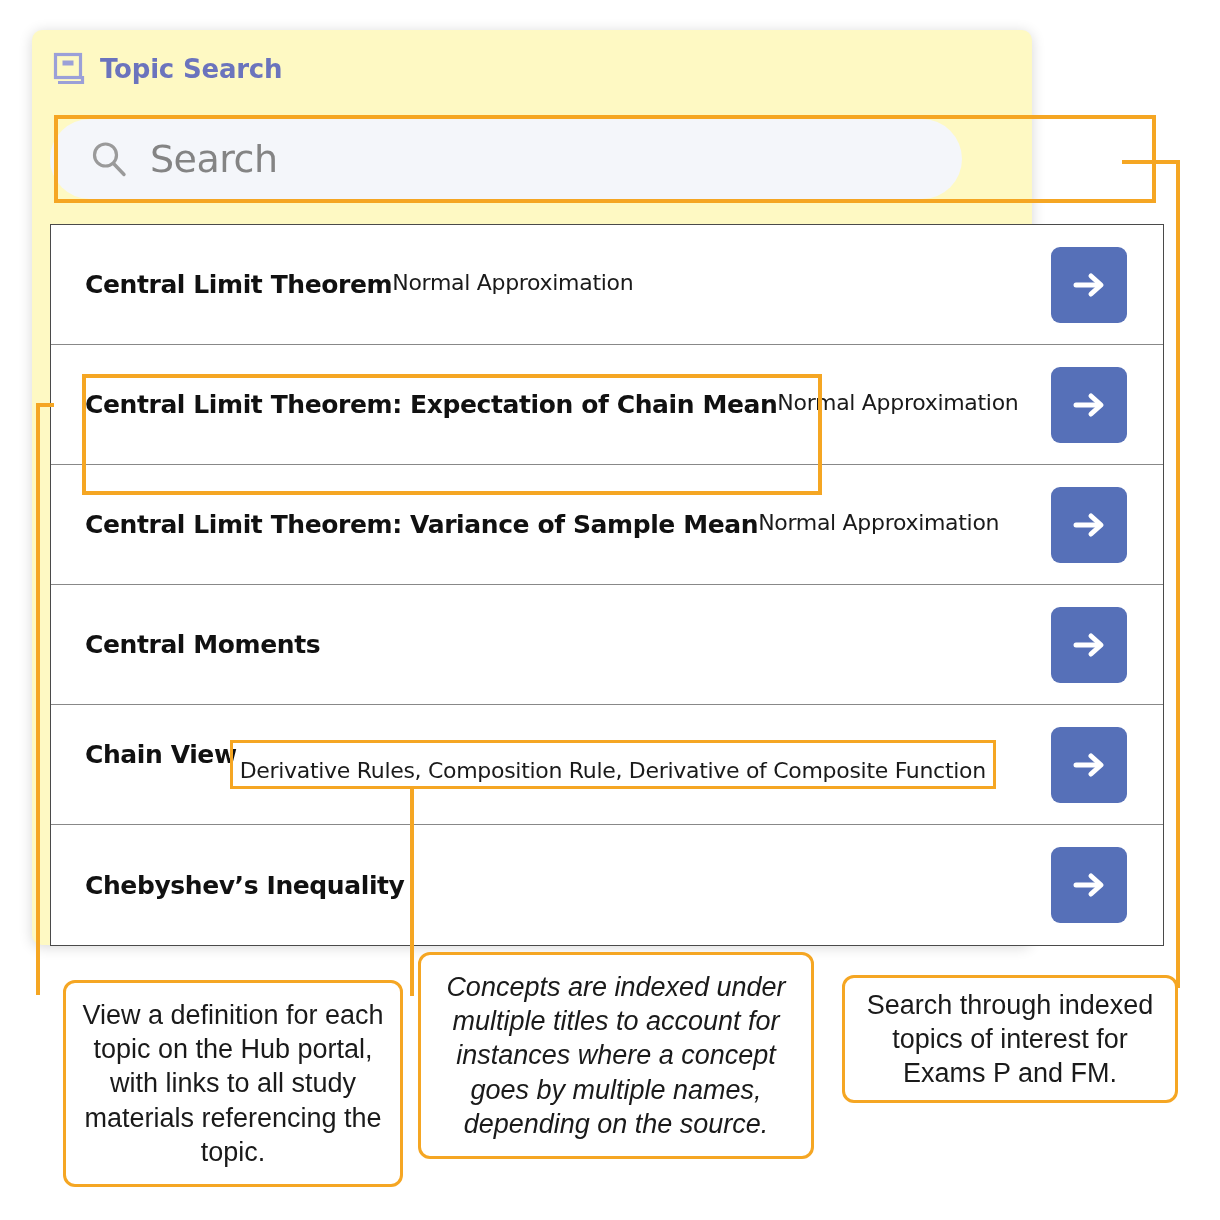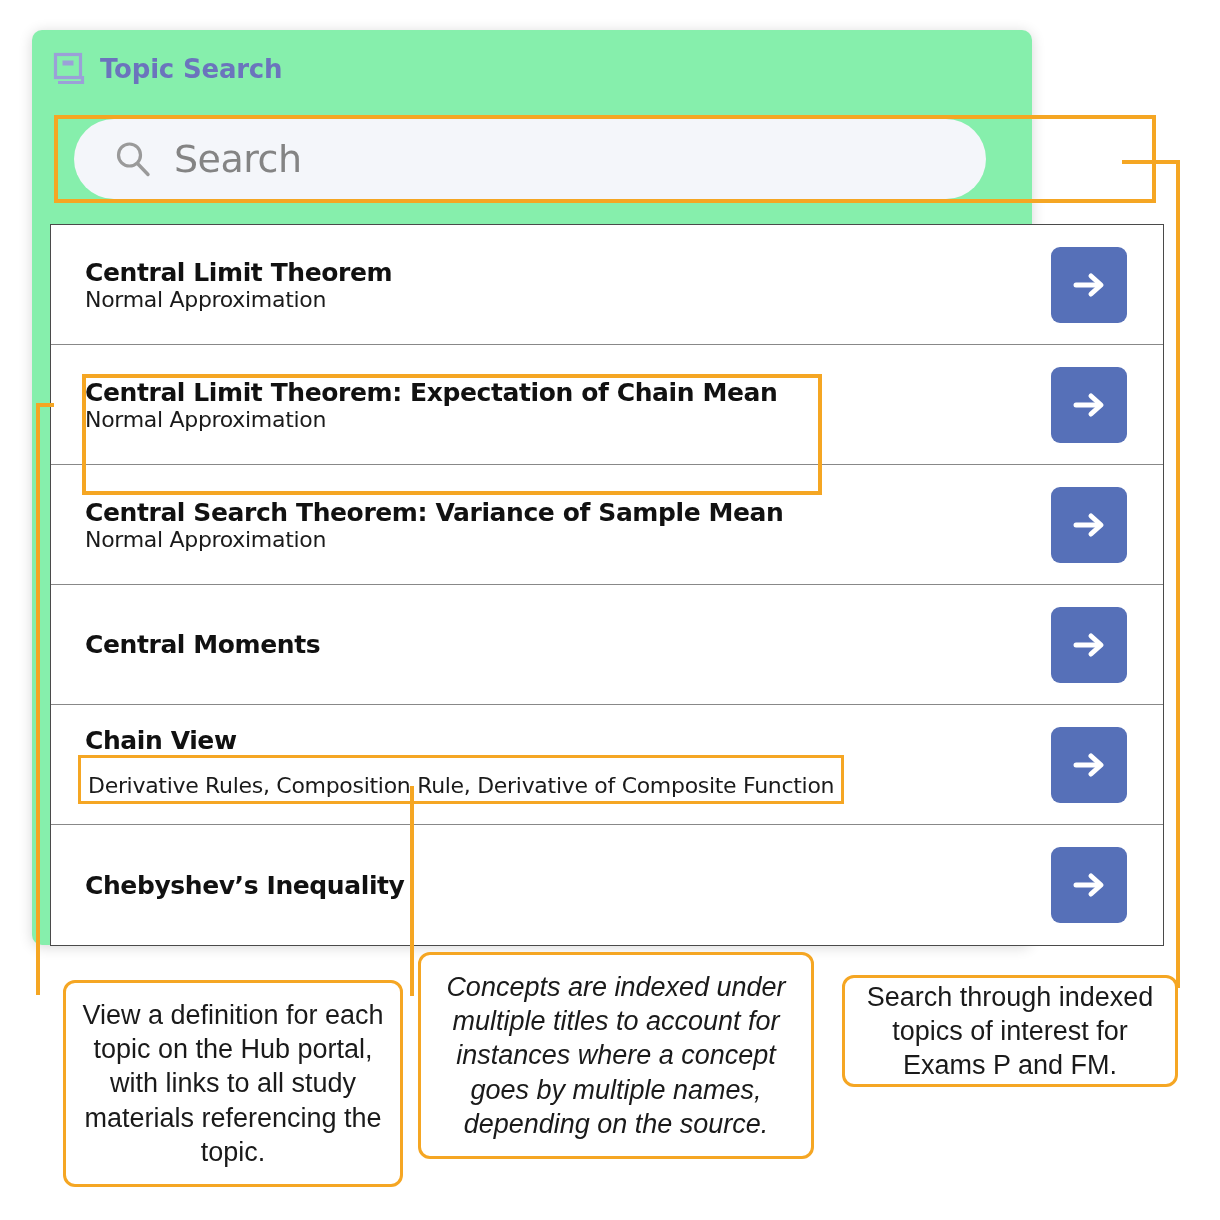--- a/index.html
+++ b/index.html
@@ -15,21 +15,21 @@
     overflow: hidden;
   }
 
   
   #app-card {
     position: absolute;
     left: 32px;
     top: 30px;
     width: 1000px;
     height: 915px;
-    background: #86efac;
+    background: #fef9c3;
     border-radius: 10px;
     box-shadow: 0 2px 14px rgba(0,0,0,0.16);
     box-sizing: border-box;
   }
 
   
   #panel-header {
     position: absolute;
     left: 20px;
     top: 22px;
@@ -53,21 +53,21 @@
     left: 22px;
     top: 85px;
     width: 1102px;
     height: 88px;
     border: 4px solid #f5a623;
     box-sizing: border-box;
     background: transparent;
   }
   #search-pill {
     position: absolute;
-    left: 42px;
+    left: 18px;
     top: 89px;
     width: 912px;
     height: 80px;
     background: #f4f6fa;
     border-radius: 40px;
     box-sizing: border-box;
     display: flex;
     align-items: center;
     padding-left: 40px;
     gap: 22px;
@@ -95,21 +95,21 @@
     height: 120px;
     box-sizing: border-box;
     border-bottom: 1.5px solid #888888;
     display: flex;
     align-items: center;
     justify-content: space-between;
     padding: 0 36px 0 34px;
     background: #ffffff;
   }
   .result-row:last-child { border-bottom: none; }
-  .row-text { display: flex; flex-direction: column; gap: 0; }
+  .row-text { display: flex; flex-direction: row; gap: 0; }
   .row-title {
     font-family: "DejaVu Sans", sans-serif;
     font-size: 25px;
     font-weight: bold;
     color: #111111;
     letter-spacing: -0.4px;
     white-space: nowrap;
   }
   .row-sub {
     font-family: "DejaVu Sans", sans-serif;
@@ -174,21 +174,21 @@
     justify-content: center;
     text-align: center;
     font-family: "Liberation Sans", sans-serif;
     font-size: 27px;
     line-height: 1.27;
     color: #1a1a1a;
     padding: 10px 16px;
   }
   #callout-left   { left: 34px;  top: 980px;  width: 340px; height: 207px; margin-left: 29px; }
   #callout-middle { left: 418px; top: 952px;  width: 396px; height: 207px; font-style: italic; }
-  #callout-right  { left: 842px; top: 975px;  width: 336px; height: 112px; }
+  #callout-right  { left: 842px; top: 975px;  width: 336px; height: 128px; }
 </style>
 </head>
 <body>
 
 <div id="app-card">
 
   <div id="panel-header">
     <span>
       <svg id="book-icon" viewBox="0 0 34 34" xmlns="http://www.w3.org/2000/svg">
         <rect x="3.5" y="2.5" width="25" height="23" fill="none" stroke="#9ba0d8" stroke-width="3.2"></rect>
@@ -237,21 +237,21 @@
           <svg viewBox="0 0 42 42" xmlns="http://www.w3.org/2000/svg">
             <line x1="8" y1="21" x2="31" y2="21" stroke="#ffffff" stroke-width="5" stroke-linecap="round"></line>
             <polyline points="23,12 33,21 23,30" fill="none" stroke="#ffffff" stroke-width="5" stroke-linecap="round" stroke-linejoin="round"></polyline>
           </svg>
         </span>
       </div>
     </div>
 
     <div class="result-row">
       <div class="row-text">
-        <div class="row-title">Central Search Theorem: Variance of Sample Mean</div>
+        <div class="row-title">Central Limit Theorem: Variance of Sample Mean</div>
         <div class="row-sub">Normal Approximation</div>
       </div>
       <div class="row-arrow">
         <span>
           <svg viewBox="0 0 42 42" xmlns="http://www.w3.org/2000/svg">
             <line x1="8" y1="21" x2="31" y2="21" stroke="#ffffff" stroke-width="5" stroke-linecap="round"></line>
             <polyline points="23,12 33,21 23,30" fill="none" stroke="#ffffff" stroke-width="5" stroke-linecap="round" stroke-linejoin="round"></polyline>
           </svg>
         </span>
       </div>

